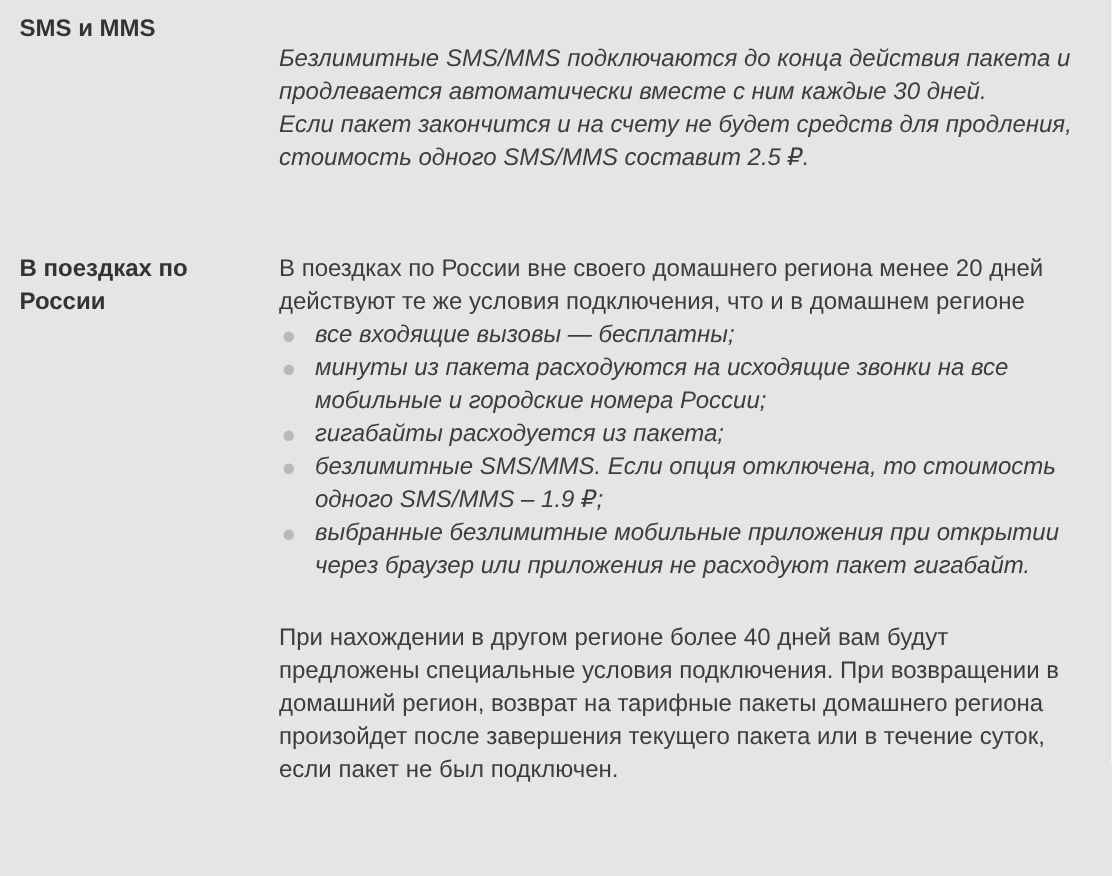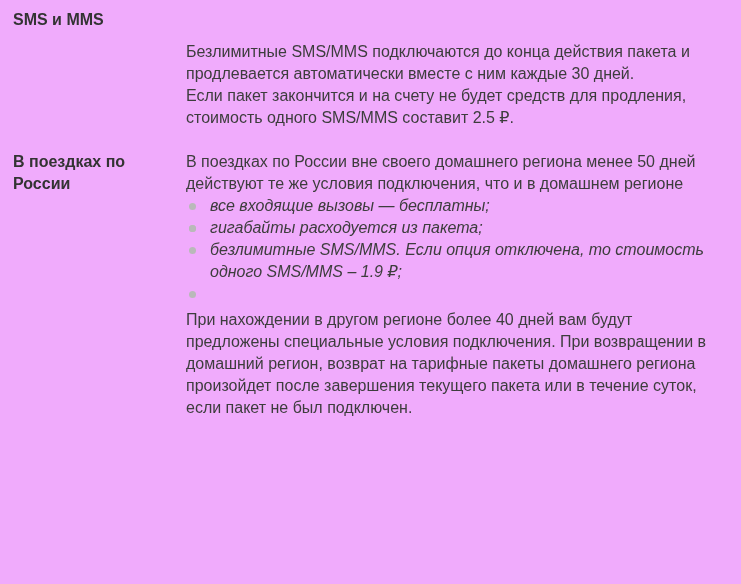--- a/index.html
+++ b/index.html
@@ -7,32 +7,32 @@
     padding: 0;
     background: #ffffff;
   }
   .page {
     position: relative;
     width: 741px;
     height: 584px;
     box-sizing: border-box;
     padding-top: 9px;
     overflow: hidden;
-    background: #f0abfc;
+    background: #e5e5e5;
     font-family: "Liberation Sans", "DejaVu Sans", sans-serif;
     font-size: 16px;
     line-height: 22px;
     color: #3d3d3d;
   }
   .row {
     display: flex;
     align-items: flex-start;
   }
   .row + .row {
-    margin-top: 22px;
+    margin-top: 52px;
   }
   .label-col {
     flex: 0 0 186px;
     width: 186px;
     box-sizing: border-box;
     padding-left: 13px;
   }
   .section-label {
     margin: 0;
     font-size: 16px;
@@ -41,21 +41,22 @@
     color: #333333;
   }
   .content-col {
     flex: 0 0 531px;
     width: 531px;
   }
   .para {
     margin: 0;
   }
   .para-gap {
-    margin-top: 32px;
+    margin-top: 20px;
+    font-style: italic;
   }
   .outro-gap {
     margin-top: 26px;
   }
   .line {
     display: block;
   }
   ul.bullet-list {
     list-style: none;
     margin: 0;
@@ -91,38 +92,40 @@
         <span class="line">Если пакет закончится и на счету не будет средств для продления, стоимость одного SMS/MMS составит 2.5 ₽.</span>
       </p>
     </div>
   </section>
 
   <section class="row">
     <div class="label-col">
       <h3 class="section-label">В поездках по России</h3>
     </div>
     <div class="content-col">
-      <p class="para">В поездках по России вне своего домашнего региона менее 50 дней действуют те же условия подключения, что и в домашнем регионе</p>
+      <p class="para">В поездках по России вне своего домашнего региона менее 20 дней действуют те же условия подключения, что и в домашнем регионе</p>
       <ul class="bullet-list">
         <li>
           <span class="dot"></span>
           <span>все входящие вызовы — бесплатны;</span>
         </li>
         <li>
           <span class="dot"></span>
+          <span>минуты из пакета расходуются на исходящие звонки на все мобильные и городские номера России;</span>
         </li>
         <li>
           <span class="dot"></span>
           <span>гигабайты расходуется из пакета;</span>
         </li>
         <li>
           <span class="dot"></span>
           <span>безлимитные SMS/MMS. Если опция отключена, то стоимость одного SMS/MMS – 1.9 ₽;</span>
         </li>
         <li>
           <span class="dot"></span>
+          <span>выбранные безлимитные мобильные приложения при открытии через браузер или приложения не расходуют пакет гигабайт.</span>
         </li>
       </ul>
       <p class="para outro-gap">При нахождении в другом регионе более 40 дней вам будут предложены специальные условия подключения. При возвращении в домашний регион, возврат на тарифные пакеты домашнего региона произойдет после завершения текущего пакета или в течение суток, если пакет не был подключен.</p>
     </div>
   </section>
 
 </div>
 
 </body></html>

